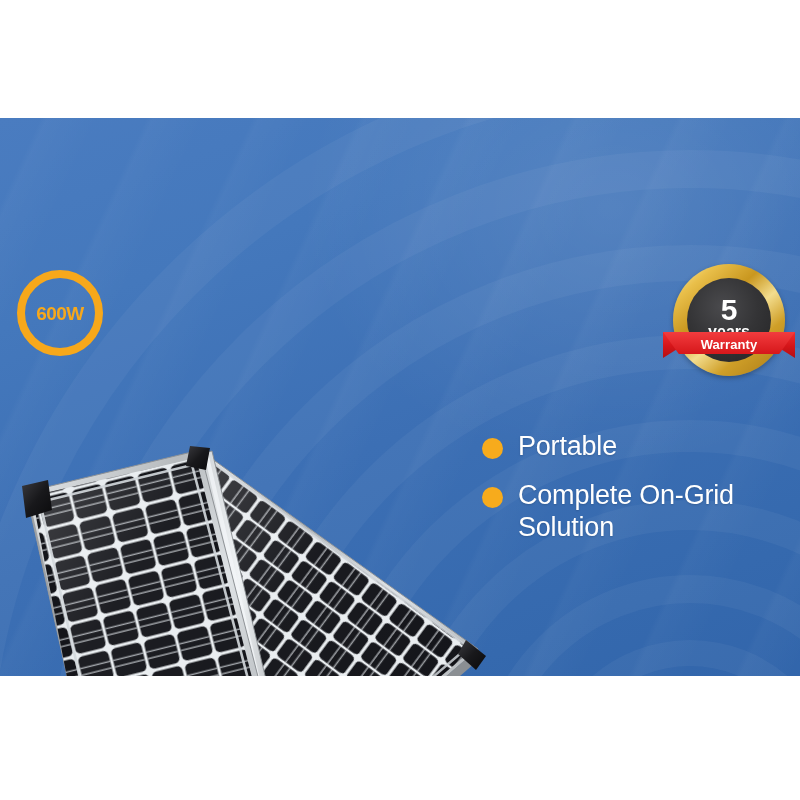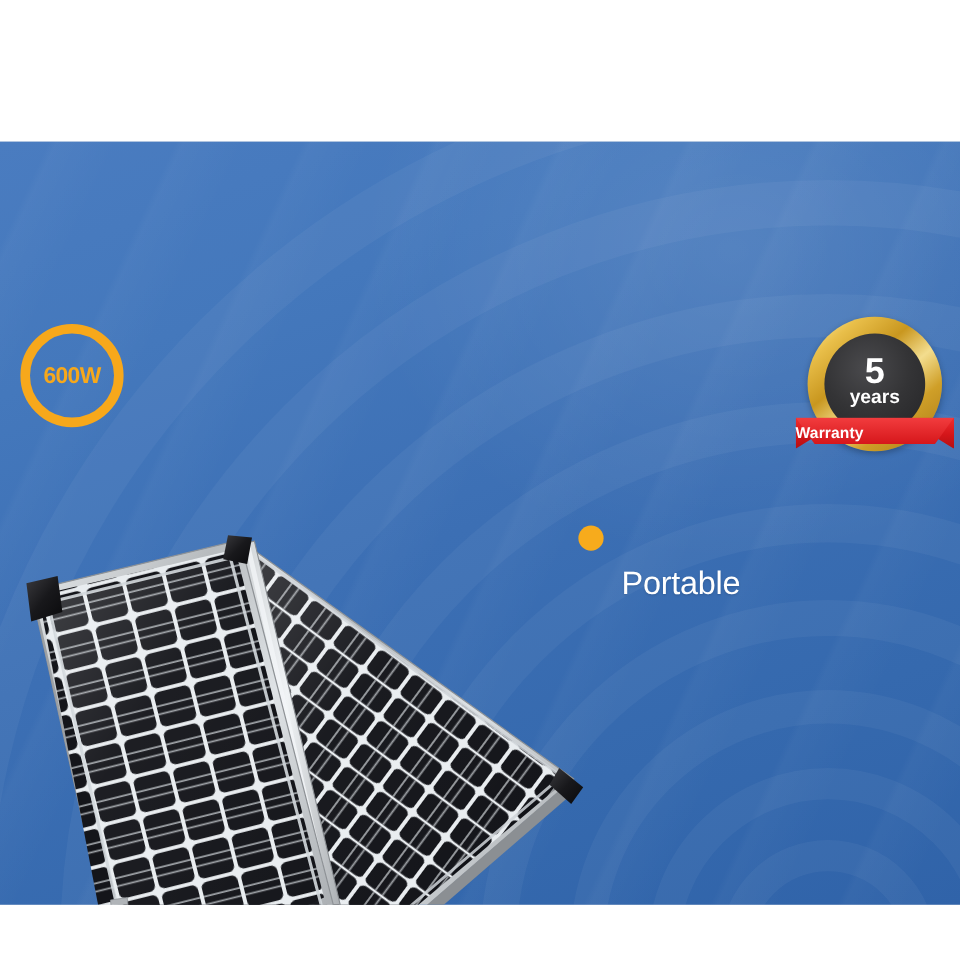--- a/index.html
+++ b/index.html
@@ -4,22 +4,22 @@
 <style>
   * { box-sizing: border-box; margin: 0; padding: 0; }
   html, body {
     width: 800px; height: 800px;
     background: #ffffff;
     font-family: "Liberation Sans", sans-serif;
     overflow: hidden;
   }
   .stage {
     position: relative;
-    width: 800px; height: 754px;
-    background: #e5e5e5;
+    width: 800px; height: 676px;
+    background: #0c4a6e;
     overflow: hidden;
   }
 
   
   .top-band {
     position: absolute; left: 0; top: 0;
     width: 800px; height: 118px;
     background: #ffffff;
   }
 
@@ -120,21 +120,21 @@
     margin-top: -4px;
   }
   .warranty-badge .years-word {
     color: #ffffff;
     font-size: 16px; font-weight: bold; line-height: 1;
     margin-top: 1px;
   }
   .warranty-badge .ribbon {
     position: absolute; left: -10px; top: 68px;
     width: 132px; height: 26px;
-    display: flex; align-items: center; justify-content: flex-start; margin-top: 16px;
+    display: flex; align-items: center; justify-content: center;
   }
   .warranty-badge .ribbon .band {
     position: absolute; left: 0; top: 0;
     width: 132px; height: 26px;
     background: linear-gradient(180deg, #ef2d30 0%, #d41519 55%, #b40f13 100%);
     clip-path: polygon(0% 0%, 100% 0%, 100% 100%, 88% 62%, 12% 62%, 0% 100%);
   }
   .warranty-badge .ribbon .band2 {
     position: absolute; left: 0; top: 0;
     width: 132px; height: 22px;
@@ -164,21 +164,20 @@
     width: 21px; height: 21px; border-radius: 50%;
     background: #f7ab1c;
     margin-top: 7px; margin-right: 15px;
   }
   .feature-label {
     color: #ffffff;
     font-size: 27px;
     line-height: 1.16;
     letter-spacing: -0.2px;
     text-shadow: 0 1px 2px rgba(0,0,0,0.16);
-    margin-top: 40px;
   }
 
   
   .panel-photo {
     position: absolute; left: 0; top: 300px;
     width: 520px; height: 470px;
     pointer-events: none;
   }
   .panel-photo .ground-shadow {
     position: absolute; left: 30px; top: 375px;
@@ -354,18 +353,22 @@
         <div class="band2"></div>
         <span class="ribbon-text">Warranty</span>
       </div>
     </div>
 
     <div class="features">
       <div class="feature-row">
         <span class="feature-dot"></span>
         <span class="feature-label">Portable</span>
       </div>
+      <div class="feature-row">
+        <span class="feature-dot"></span>
+        <span class="feature-label">Complete On-Grid Solution</span>
+      </div>
     </div>
 
   </div>
 
   <div class="bottom-band"></div>
 </div>
 
 </body></html>

